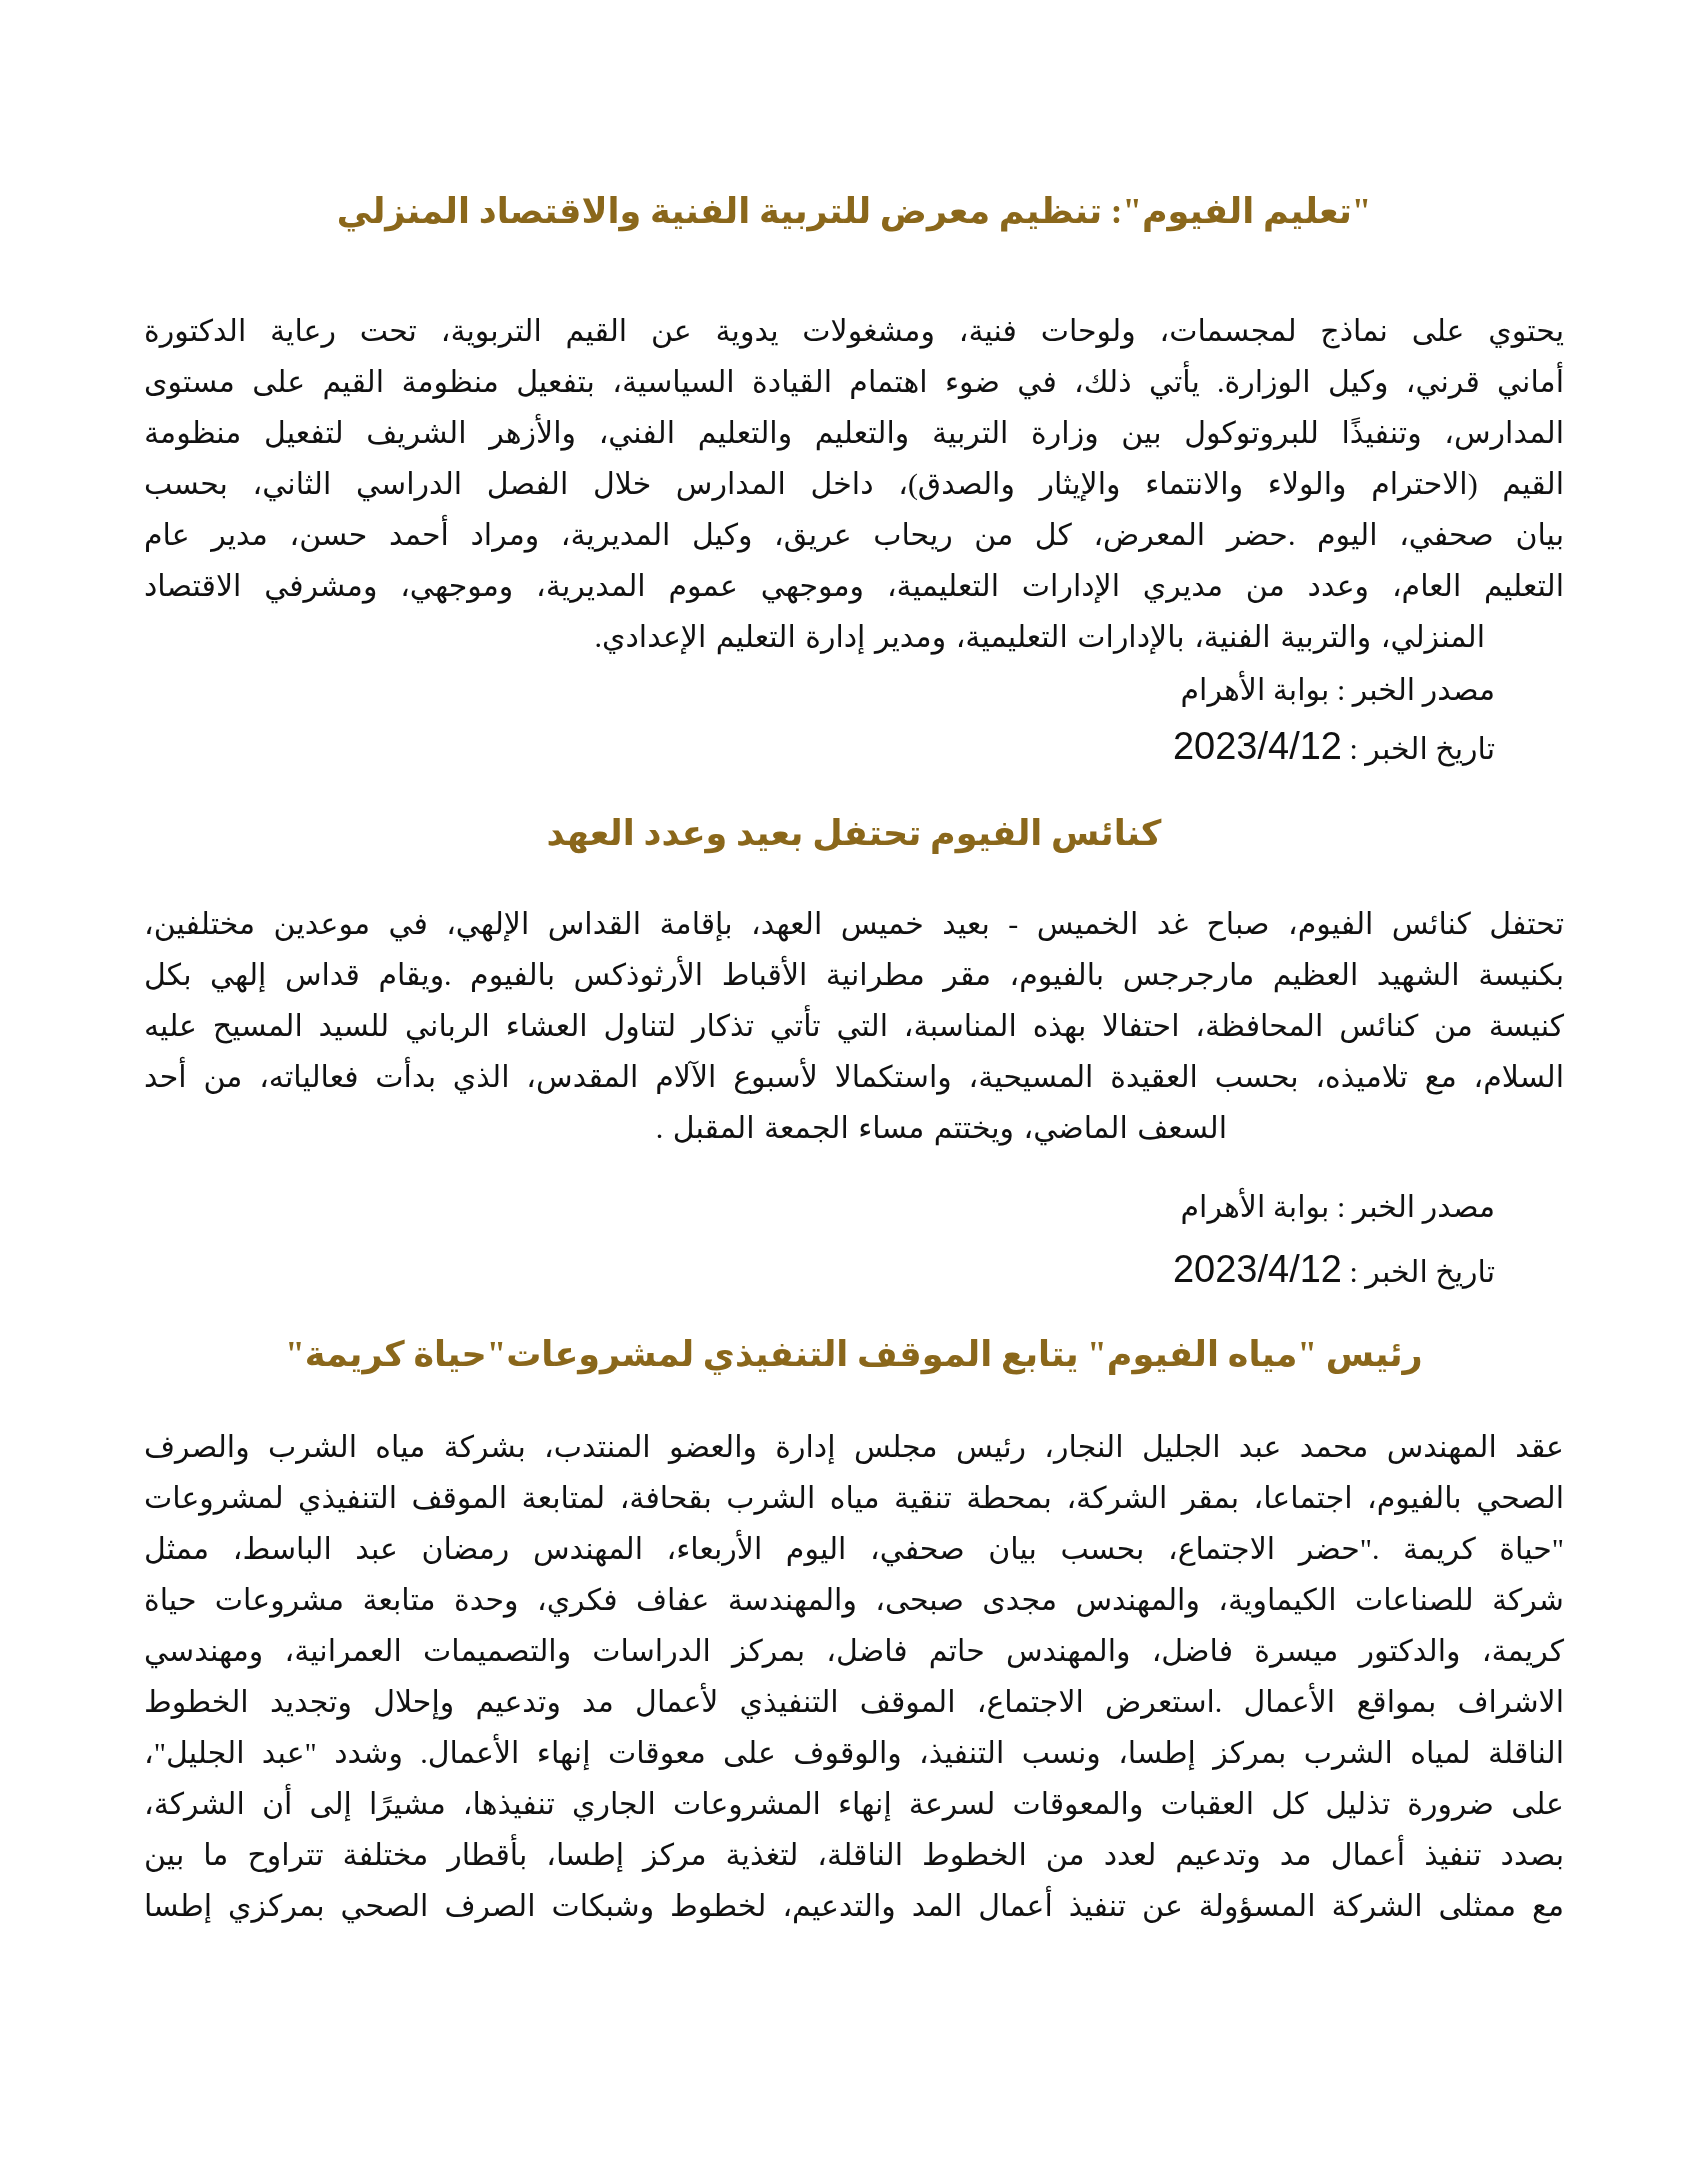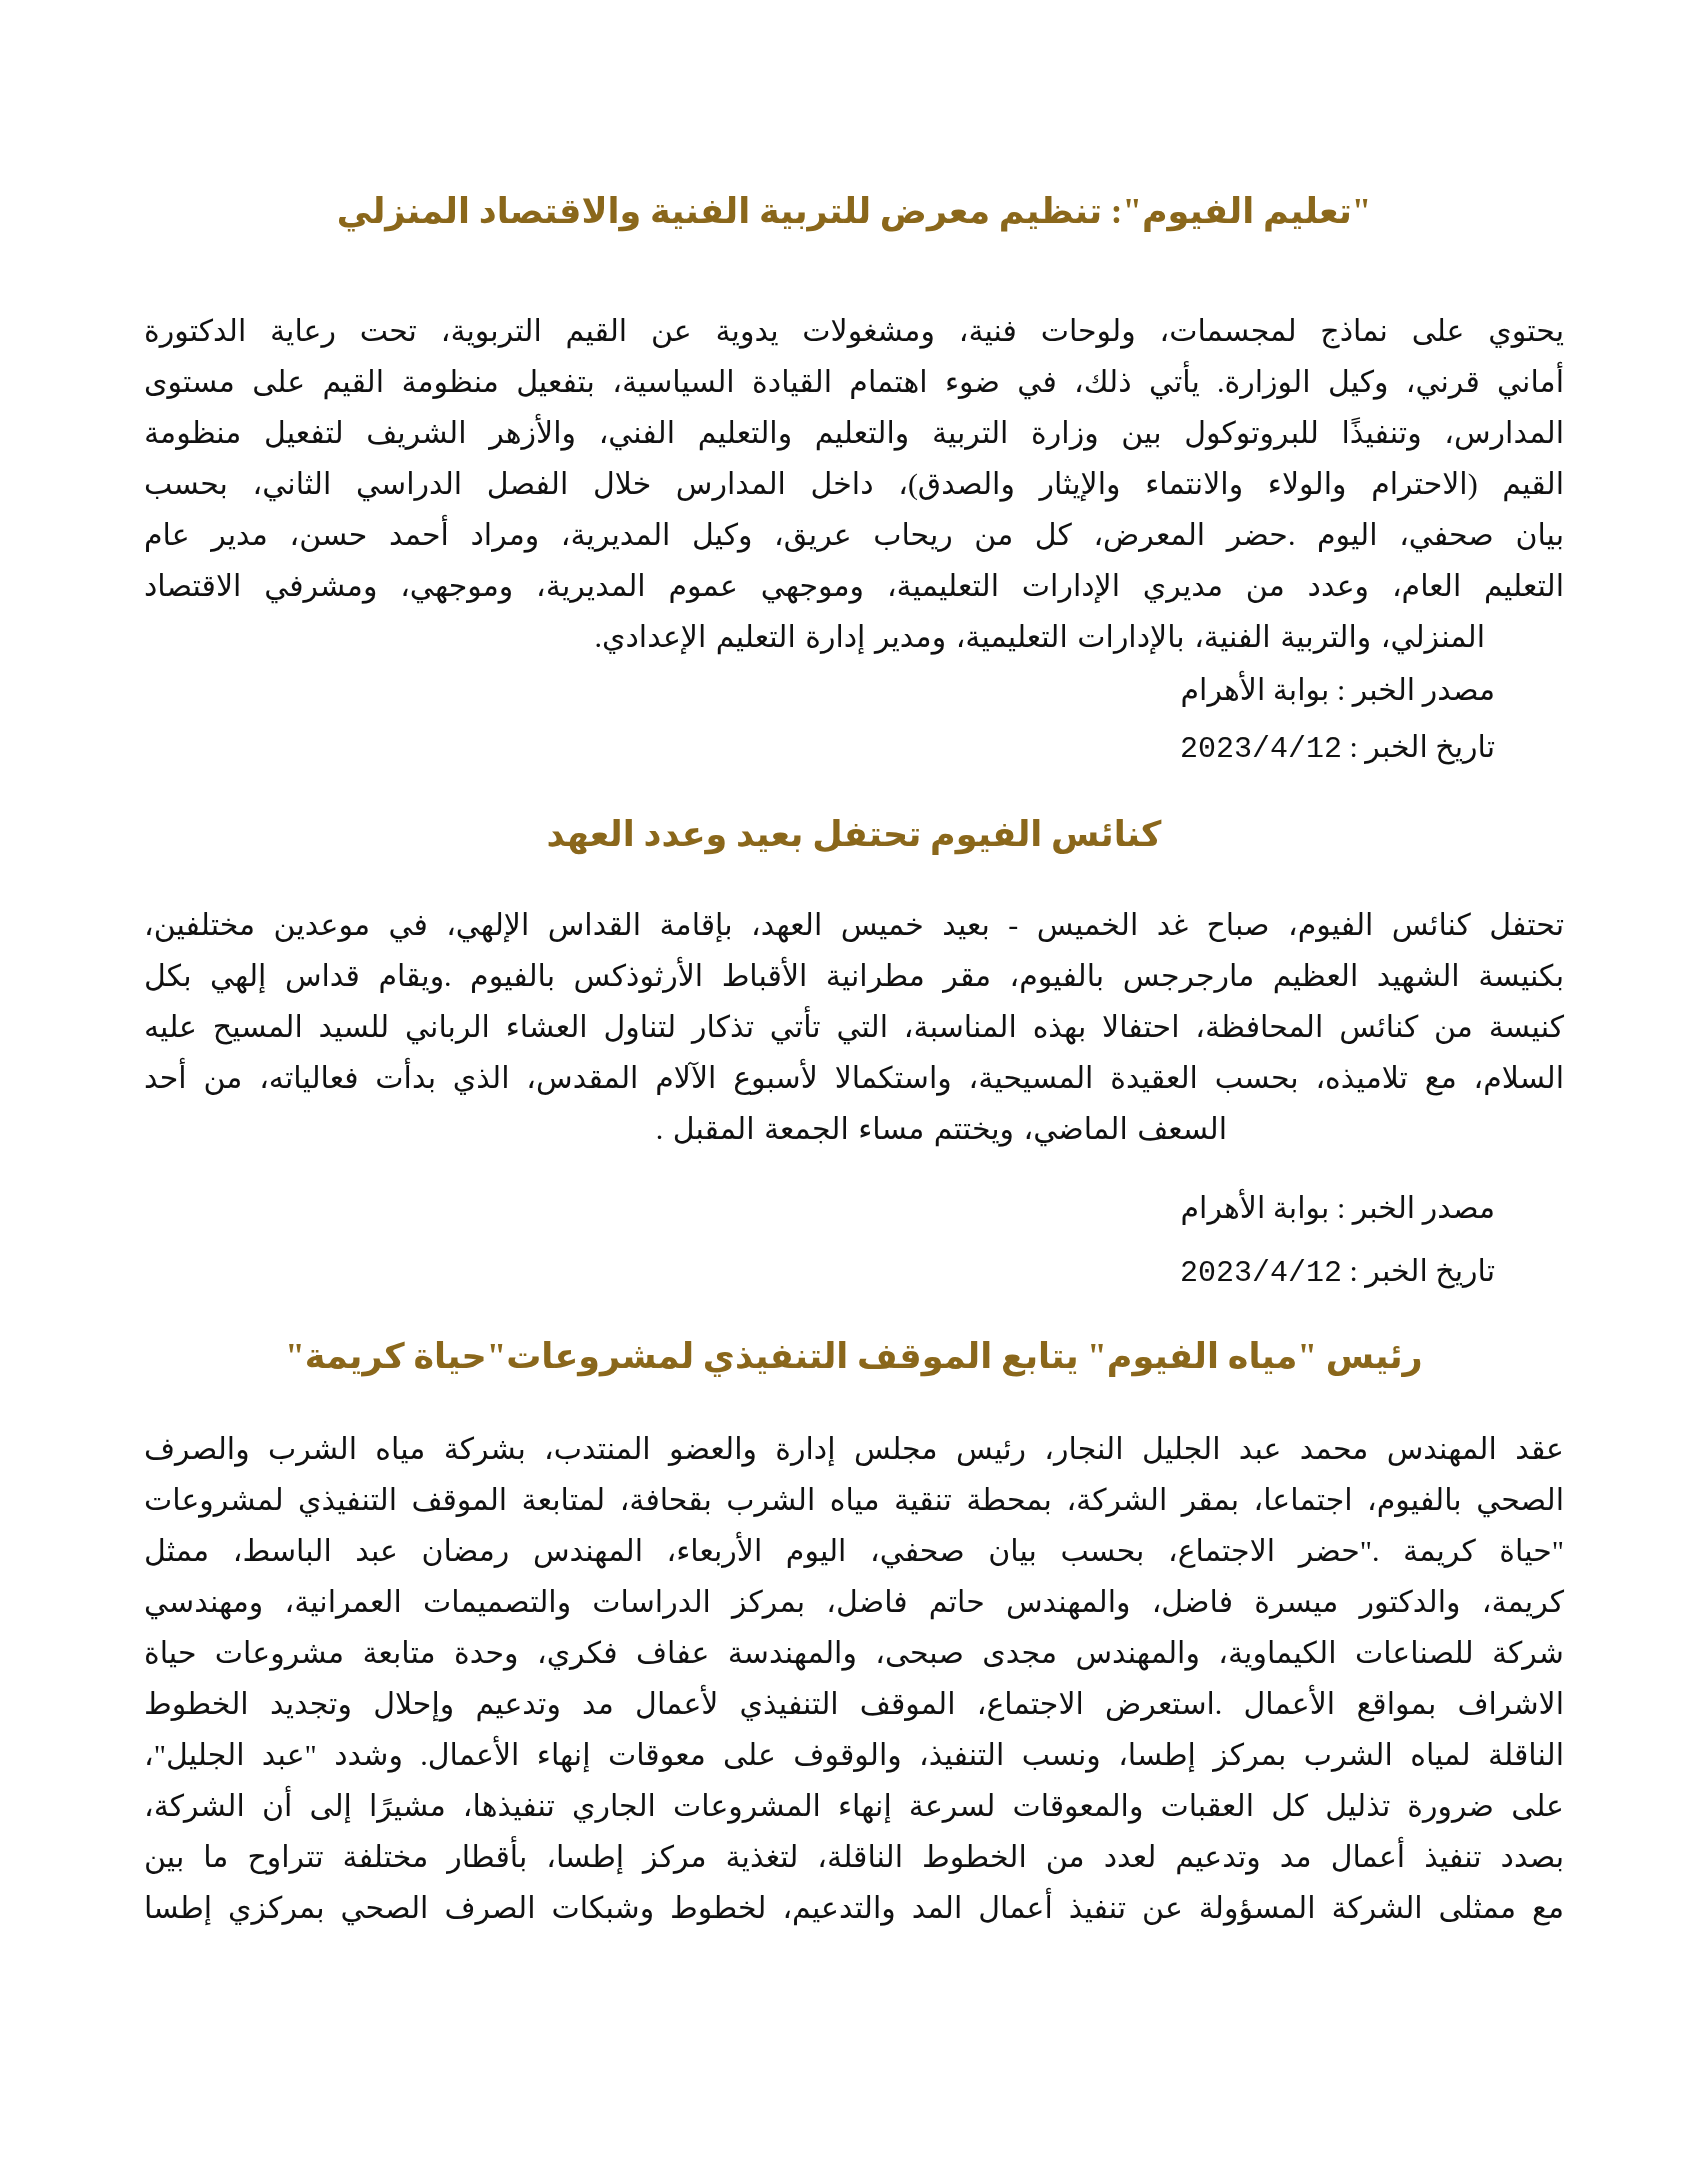--- a/index.html
+++ b/index.html
@@ -60,22 +60,22 @@
     padding-right: 69px;
     font-size: 30px;
     line-height: 51px;
   }
   .src1 { margin-top: 2px; }
   .dt1  { margin-top: 6px; }
   .src2 { margin-top: 28px; }
   .dt2  { margin-top: 12px; }
 
   .date-value {
-    font-size: 30px;
-    font-family: Liberation Mono, monospace;
+    font-size: 38px;
+    font-family: Liberation Sans, sans-serif;
   }
 </style>
 </head>
 <body>
 
 <div class="page">
 
   <div class="article-title t1">"تعليم الفيوم": تنظيم معرض للتربية الفنية والاقتصاد المنزلي</div>
   <div class="article-body b1">
     <div class="body-line">يحتوي على نماذج لمجسمات، ولوحات فنية، ومشغولات يدوية عن القيم التربوية، تحت رعاية الدكتورة</div>
@@ -108,22 +108,22 @@
   <div class="meta-row dt2">
     <span>تاريخ الخبر :</span>
     <span class="date-value">2023/4/12</span>
   </div>
 
   <div class="article-title t3">رئيس "مياه الفيوم" يتابع الموقف التنفيذي لمشروعات"حياة كريمة"</div>
   <div class="article-body b3">
     <div class="body-line">عقد المهندس محمد عبد الجليل النجار، رئيس مجلس إدارة والعضو المنتدب، بشركة مياه الشرب والصرف</div>
     <div class="body-line">الصحي بالفيوم، اجتماعا، بمقر الشركة، بمحطة تنقية مياه الشرب بقحافة، لمتابعة الموقف التنفيذي لمشروعات</div>
     <div class="body-line">"حياة كريمة ."حضر الاجتماع، بحسب بيان صحفي، اليوم الأربعاء، المهندس رمضان عبد الباسط، ممثل</div>
+    <div class="body-line">شركة للصناعات الكيماوية، والمهندس مجدى صبحى، والمهندسة عفاف فكري، وحدة متابعة مشروعات حياة</div>
     <div class="body-line">كريمة، والدكتور ميسرة فاضل، والمهندس حاتم فاضل، بمركز الدراسات والتصميمات العمرانية، ومهندسي</div>
-    <div class="body-line">شركة للصناعات الكيماوية، والمهندس مجدى صبحى، والمهندسة عفاف فكري، وحدة متابعة مشروعات حياة</div>
     <div class="body-line">الاشراف بمواقع الأعمال .استعرض الاجتماع، الموقف التنفيذي لأعمال مد وتدعيم وإحلال وتجديد الخطوط</div>
     <div class="body-line">الناقلة لمياه الشرب بمركز إطسا، ونسب التنفيذ، والوقوف على معوقات إنهاء الأعمال. وشدد "عبد الجليل"،</div>
     <div class="body-line">على ضرورة  تذليل كل العقبات والمعوقات لسرعة إنهاء المشروعات الجاري تنفيذها، مشيرًا إلى أن الشركة،</div>
     <div class="body-line">بصدد  تنفيذ أعمال مد وتدعيم لعدد من  الخطوط الناقلة، لتغذية مركز إطسا، بأقطار مختلفة تتراوح ما بين</div>
     <div class="body-line">مع ممثلى الشركة المسؤولة عن تنفيذ أعمال المد والتدعيم، لخطوط وشبكات الصرف الصحي بمركزي إطسا</div>
   </div>
 
 </div>
 
 

